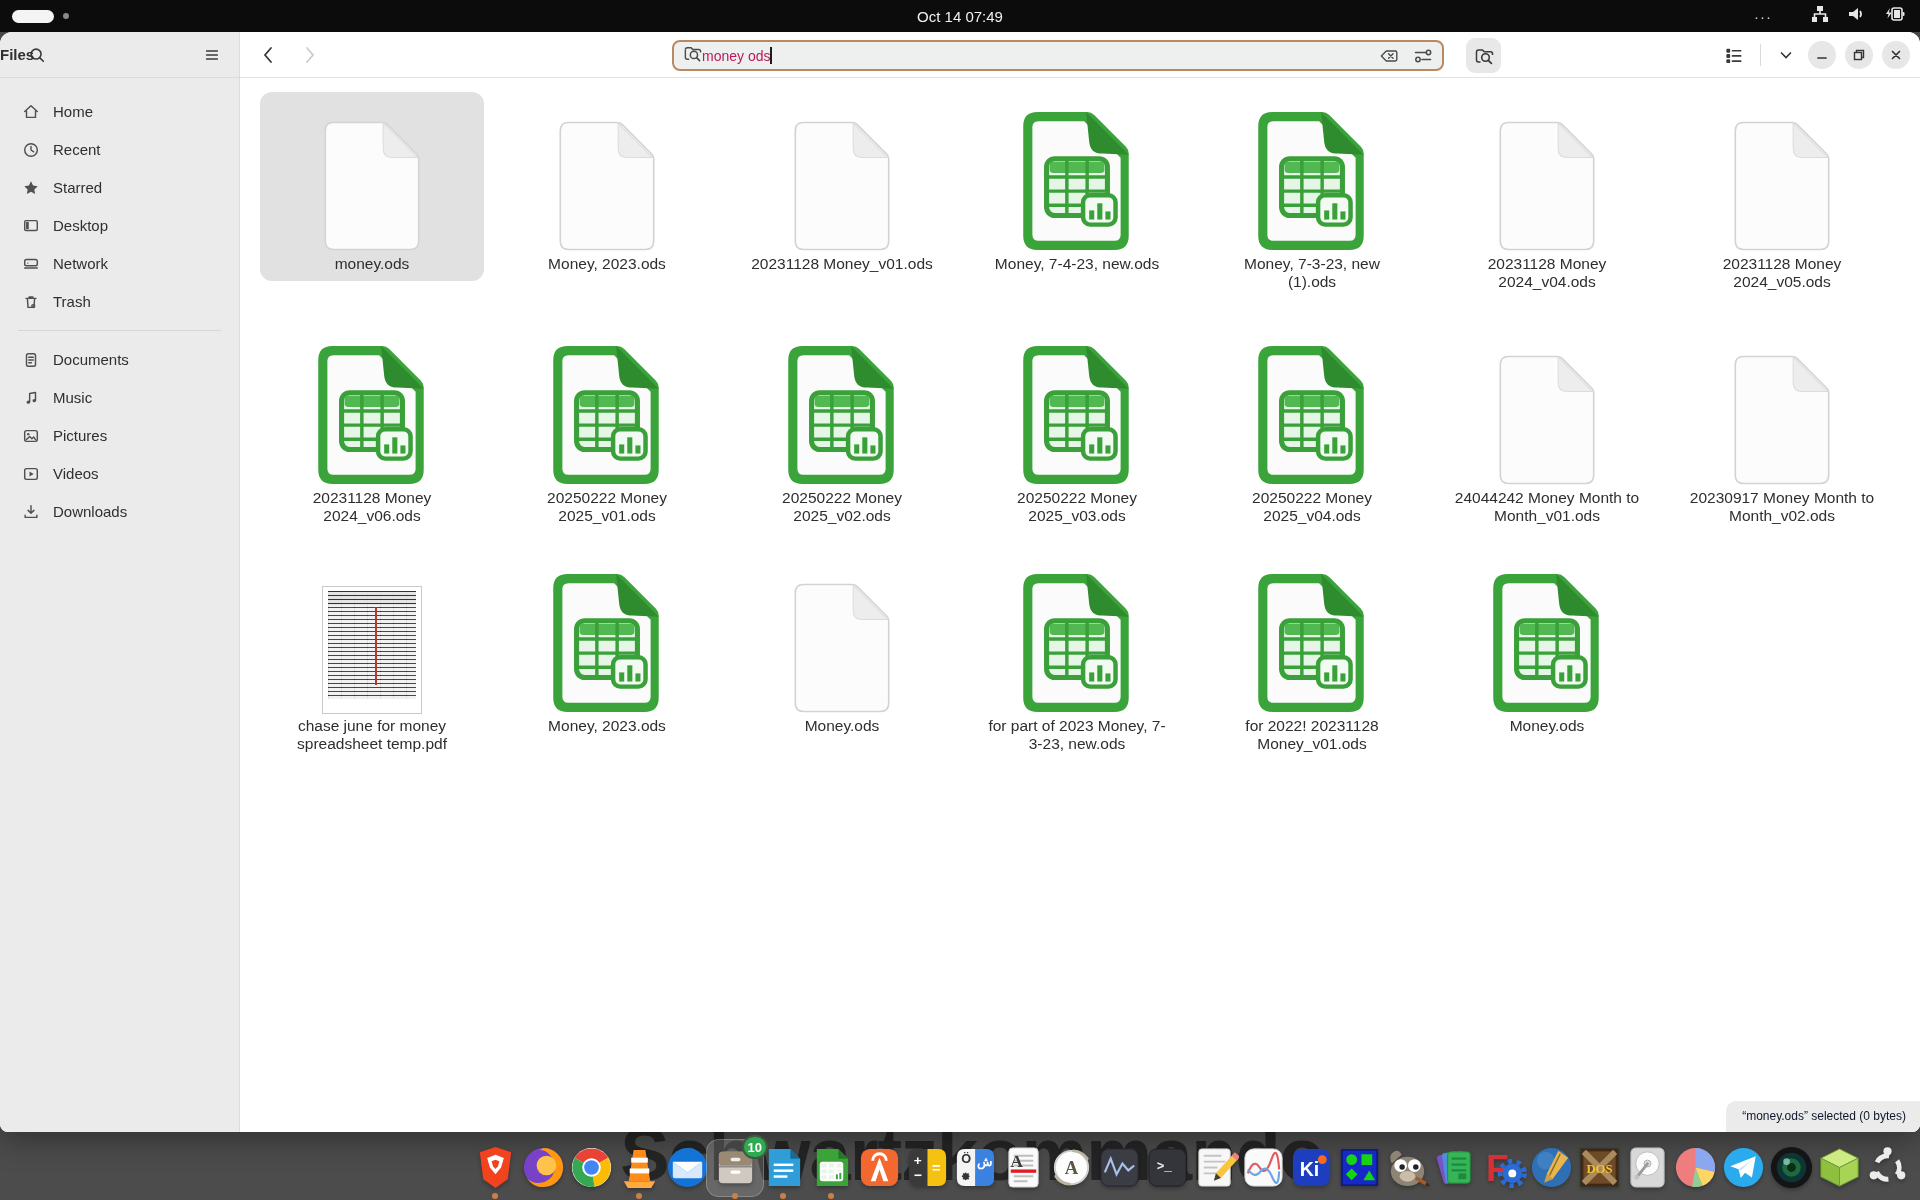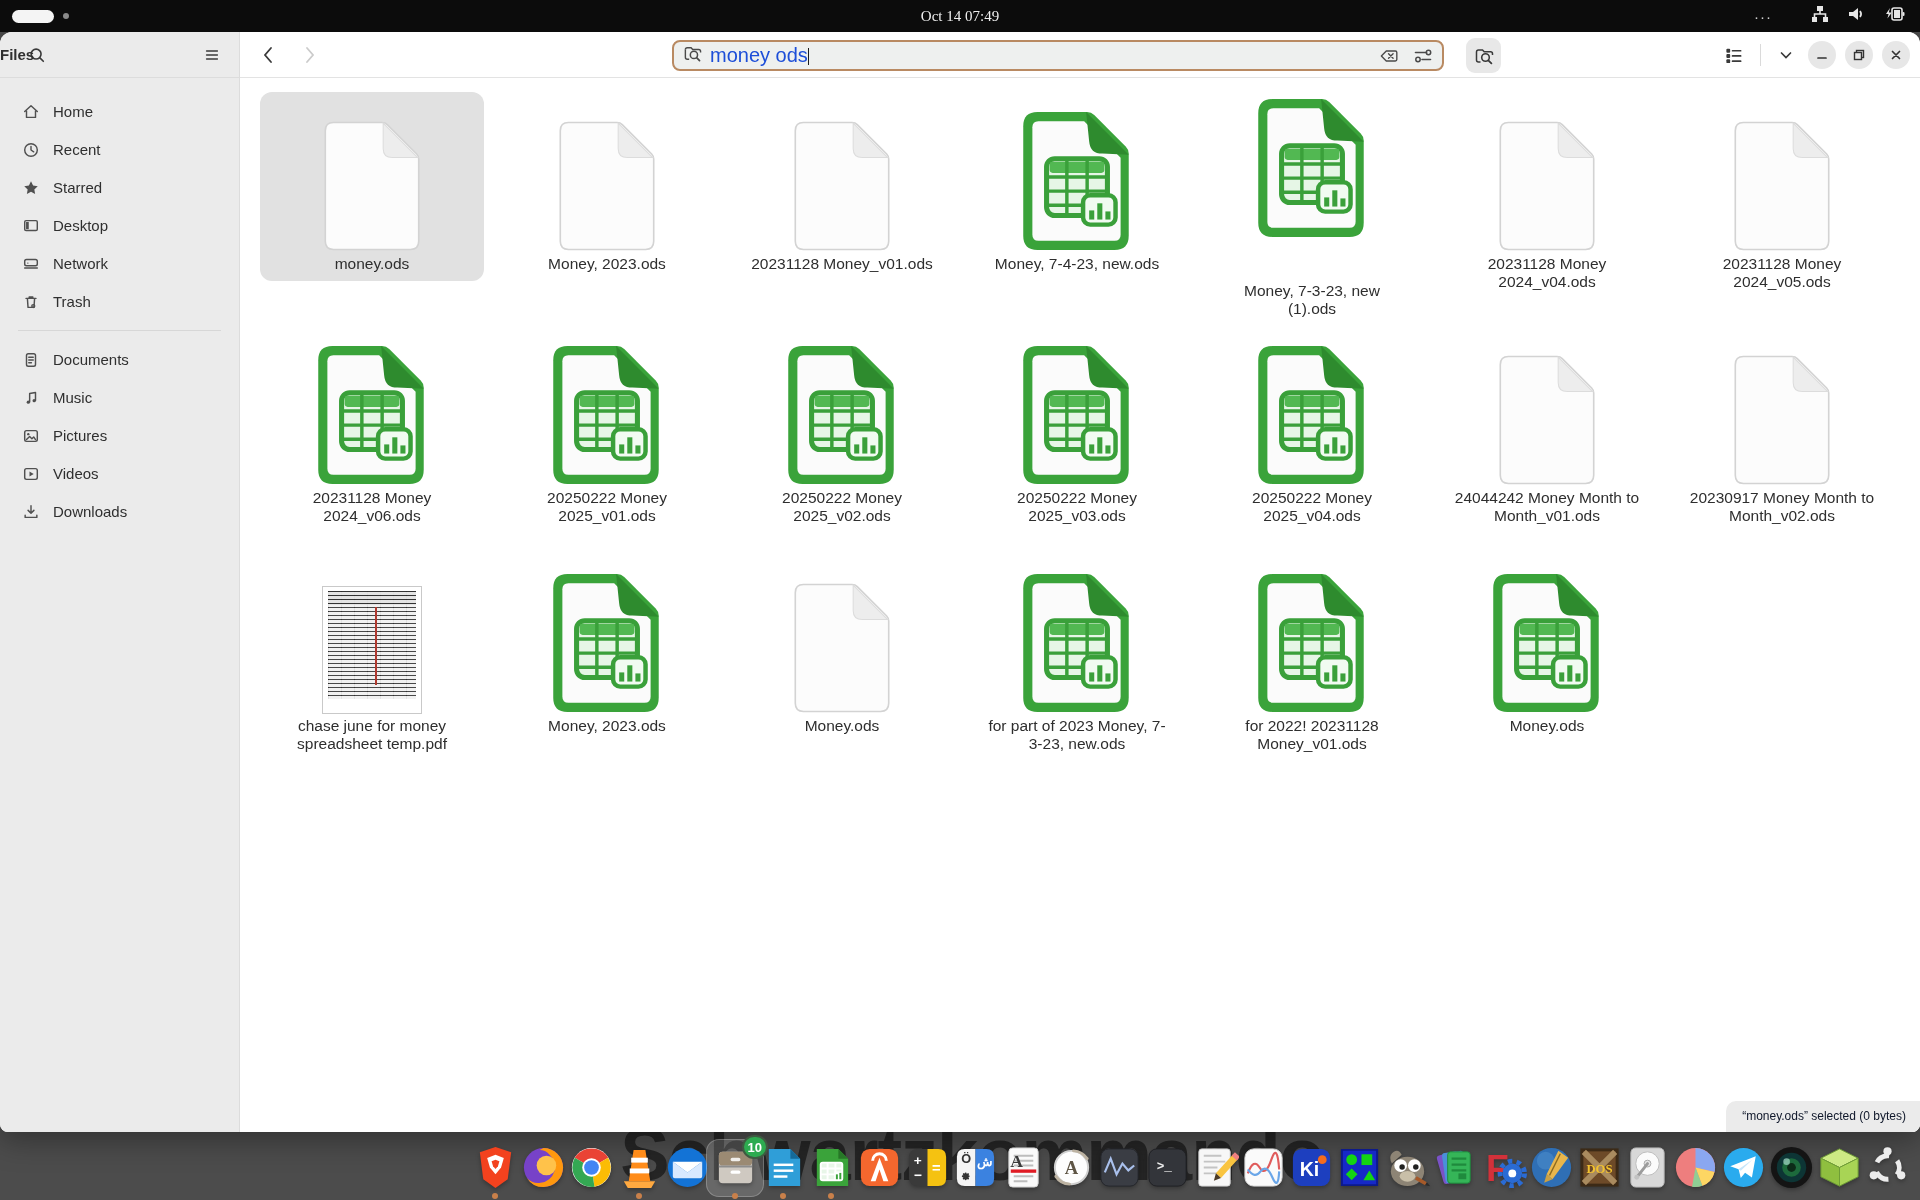--- a/index.html
+++ b/index.html
@@ -5,42 +5,42 @@
   * { margin:0; padding:0; box-sizing:border-box; }
   html,body { width:1920px; height:1200px; overflow:hidden; background:#4c4c4c;
     font-family:"Liberation Sans", sans-serif; }
 
   
   .topbar { position:absolute; left:0; top:0; width:1920px; height:32px; background:#0c0c0c;
     display:flex; align-items:center; color:#e8e8e8; z-index:40; }
   .tb-left { position:absolute; left:12px; top:0; height:32px; display:flex; align-items:center; gap:9px; }
   .tb-pill { width:42px; height:13px; background:#f4f4f4; border-radius:7px; }
   .tb-dot { width:6px; height:6px; background:#8a8a8a; border-radius:50%; }
-  .tb-clock { position:absolute; left:50%; transform:translateX(-50%); font-size:15px; color:#f0f0f0;font-family:Liberation Serif, serif; }
+  .tb-clock { position:absolute; left:50%; transform:translateX(-50%); font-size:15px; color:#f0f0f0; }
   .tb-right { position:absolute; right:14px; top:0; height:32px; display:flex; align-items:center; gap:16px; }
   .tb-ellipsis { color:#cfcfcf; font-size:15px; letter-spacing:1px; margin-right:22px; }
 
   
   .window { position:absolute; left:0; top:32px; width:1920px; height:1100px; background:#ffffff;
     border-radius:12px 12px 8px 8px; z-index:20; overflow:hidden;
     box-shadow:0 8px 30px rgba(0,0,0,.35); }
   .headerbar { position:absolute; left:0; top:0; width:100%; height:46px; display:flex; }
   .hb-side { width:240px; height:100%; background:#ebebeb; border-right:1px solid #dcdcdc;
     border-bottom:1px solid #dcdcdc; display:flex; align-items:center; position:relative; }
   .hb-main { flex:1; height:100%; background:#ffffff; border-bottom:1px solid #e3e3e3; position:relative; }
   .hb-title { position:absolute; left:0; right:0; text-align:left; font-weight:bold; font-size:15px; color:#303030; }
   .icon-btn { display:flex; align-items:center; justify-content:center; border-radius:7px; cursor:pointer; }
   .hb-search-toggle { position:absolute; left:36px; top:8px; width:30px; height:30px; }
   .hb-burger { position:absolute; right:12px; top:8px; width:30px; height:30px; }
   .nav-back { position:absolute; left:16px; top:10px; width:26px; height:26px; }
   .nav-fwd { position:absolute; left:56px; top:10px; width:26px; height:26px; }
 
   .search-entry { position:absolute; left:432px; top:8px; width:772px; height:31px; background:#eef0ef;
     border:2px solid #b98a62; border-radius:8px; display:flex; align-items:center; padding:0 9px; }
-  .se-text { font-size:20px; color:#1d4ed8; margin-left:8px; flex:1; white-space:nowrap; overflow:hidden; }
+  .se-text { font-size:14px; color:#be185d; flex:1; white-space:nowrap; overflow:hidden; }
   .caret { display:inline-block; width:1.5px; height:17px; background:#1c1c1c; vertical-align:-3px; }
   .se-icons { display:flex; align-items:center; gap:14px; }
   .search-active-btn { position:absolute; left:1226px; top:6px; width:35px; height:35px; background:#e8e8e8; border-radius:9px; }
 
   .hb-right { position:absolute; right:10px; top:7px; height:32px; display:flex; align-items:center; gap:9px; }
   .hb-sep { width:1px; height:22px; background:#dadada; margin:0 3px; }
   .winctl { width:28px; height:28px; border-radius:50%; background:#e7e7e7; display:flex; align-items:center; justify-content:center; }
 
   
   .sidebar { position:absolute; left:0; top:46px; width:240px; bottom:0; background:#ebebeb;
@@ -357,21 +357,21 @@
   <rect x="28" y="51" width="54" height="11" rx="3" fill="#52b852"></rect>
   <path d="M45 50 v52 M65 50 v52 M27 66 h56 M27 80 h56 M27 94 h38" stroke="#3aa03a" stroke-width="3.4"></path>
   <rect x="61" y="84" width="32" height="29" rx="7" fill="#f1fbf1" stroke="#3aa03a" stroke-width="4.4"></rect>
   <rect x="67" y="99" width="5" height="9" fill="#3aa03a"></rect>
             <rect x="75" y="92" width="5" height="16" fill="#3aa03a"></rect>
             <rect x="83" y="100" width="5" height="8" fill="#3aa03a"></rect>
           </svg>
         </div>
         <div class="f-label">Money, 7-4-23, new.ods</div>
       </div>
-      <div class="file-item" style="left: 960px; top: 1px; gap: 40px;">
+      <div class="file-item" style="left: 960px; top: 14px;">
         <div class="f-iconbox">
           <svg width="112" height="142" viewBox="0 0 110 140">
   <path d="M16 2 h49 q4 0 7 3 l31 31 q3 3 3 7 v81 q0 14 -14 14 H16 Q2 138 2 124 V16 Q2 2 16 2 Z" fill="#3aa33a"></path>
   <path d="M17 11 h45 l36 36 v76 q0 6 -6 6 H17 q-6 0 -6 -6 V17 q0 -6 6 -6 Z" fill="#fbfbfb"></path>
   <path d="M64 2 l42 42 l-26 -1 q-12 0 -13 -12 Z" fill="#2e8b2e"></path>
   <rect x="25" y="48" width="60" height="56" rx="8" fill="#e6f6e6" stroke="#3aa03a" stroke-width="5"></rect>
   <rect x="28" y="51" width="54" height="11" rx="3" fill="#52b852"></rect>
   <path d="M45 50 v52 M65 50 v52 M27 66 h56 M27 80 h56 M27 94 h38" stroke="#3aa03a" stroke-width="3.4"></path>
   <rect x="61" y="84" width="32" height="29" rx="7" fill="#f1fbf1" stroke="#3aa03a" stroke-width="4.4"></rect>
   <rect x="67" y="99" width="5" height="9" fill="#3aa03a"></rect>

